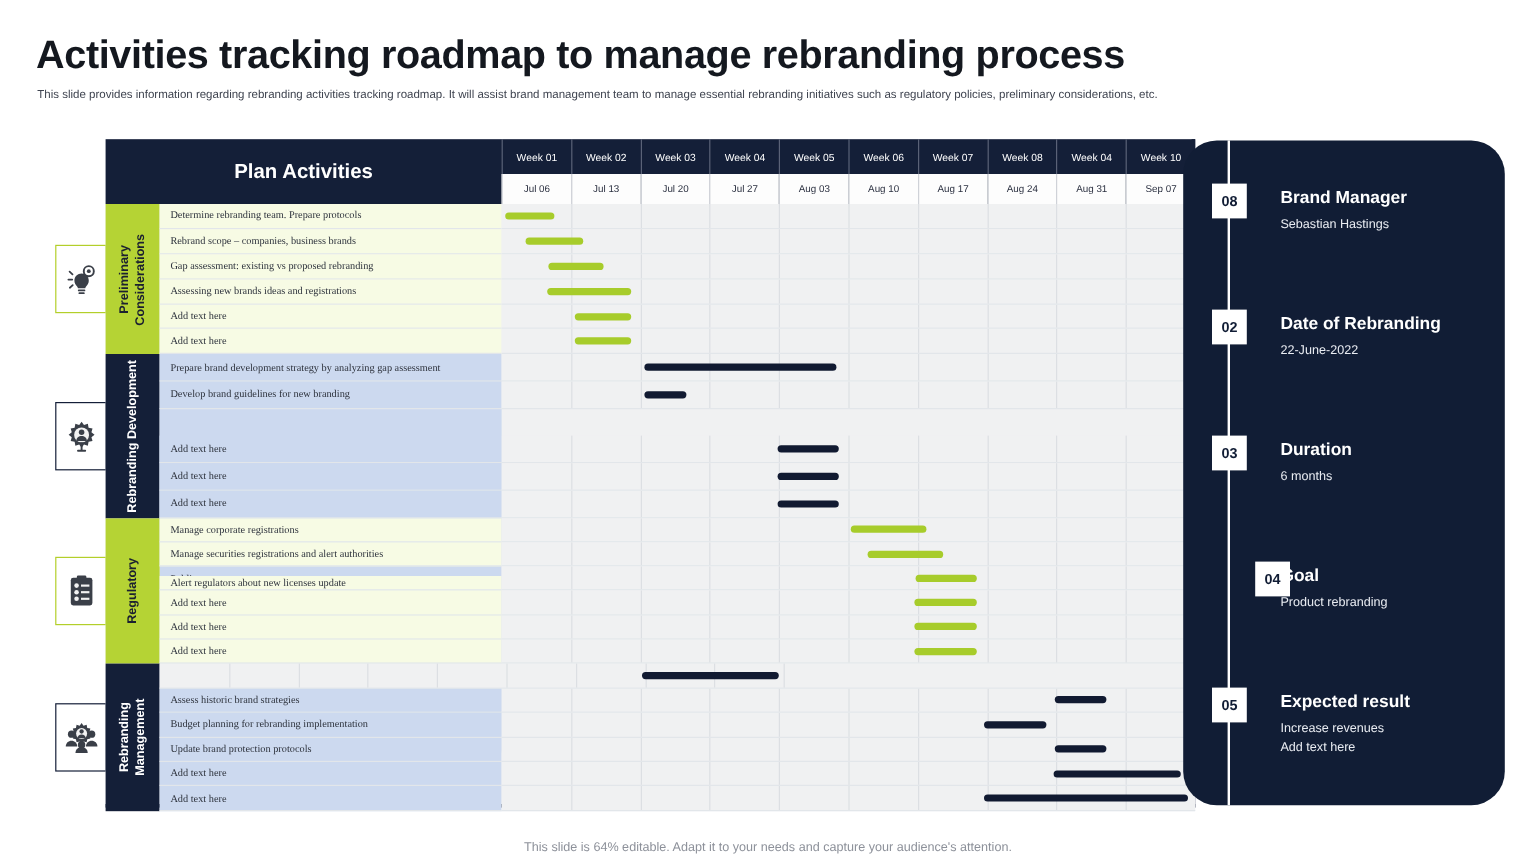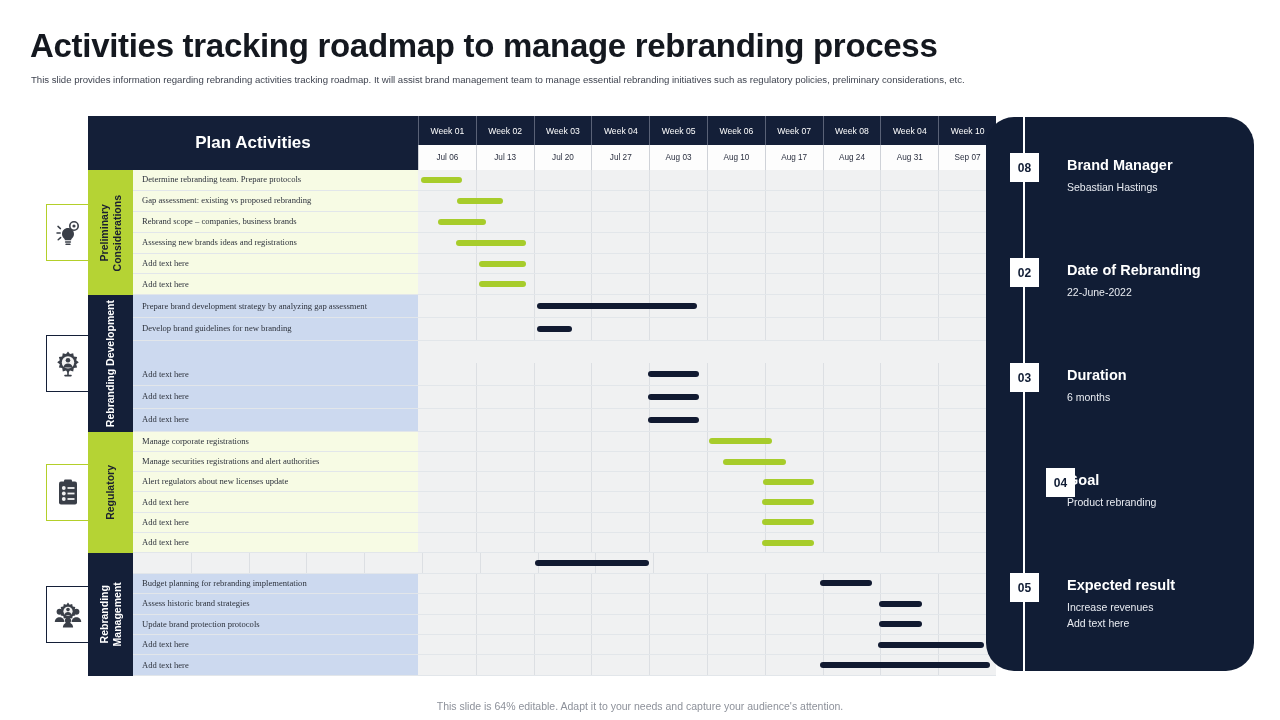--- a/index.html
+++ b/index.html
@@ -274,47 +274,47 @@
                 <div class="gridline" style="left: 231.2px;"></div>
                 <div class="gridline" style="left: 289px;"></div>
                 <div class="gridline" style="left: 346.8px;"></div>
                 <div class="gridline" style="left: 404.6px;"></div>
                 <div class="gridline" style="left: 462.4px;"></div>
                 <div class="gridline" style="left: 520.2px;"></div>
                 <div class="bar green" style="left: 3px; width: 41.396px; background: rgb(167, 204, 43);"></div>
               </div>
             </div>
             <div class="row" style="height: 20.9px;">
+              <div class="row-label">Rebrand scope – companies, business brands</div>
+              <div class="row-grid">
+                <div class="gridline" style="left: 57.8px;"></div>
+                <div class="gridline" style="left: 115.6px;"></div>
+                <div class="gridline" style="left: 173.4px;"></div>
+                <div class="gridline" style="left: 231.2px;"></div>
+                <div class="gridline" style="left: 289px;"></div>
+                <div class="gridline" style="left: 346.8px;"></div>
+                <div class="gridline" style="left: 404.6px;"></div>
+                <div class="gridline" style="left: 462.4px;"></div>
+                <div class="gridline" style="left: 520.2px;"></div>
+                <div class="bar green" style="left: 20.34px; width: 47.176px; background: rgb(167, 204, 43);"></div>
+              </div>
+            </div>
+            <div class="row" style="height: 20.9px;">
               <div class="row-label">Gap assessment: existing vs proposed rebranding</div>
               <div class="row-grid">
                 <div class="gridline" style="left: 57.8px;"></div>
                 <div class="gridline" style="left: 115.6px;"></div>
                 <div class="gridline" style="left: 173.4px;"></div>
                 <div class="gridline" style="left: 231.2px;"></div>
                 <div class="gridline" style="left: 289px;"></div>
                 <div class="gridline" style="left: 346.8px;"></div>
                 <div class="gridline" style="left: 404.6px;"></div>
                 <div class="gridline" style="left: 462.4px;"></div>
                 <div class="gridline" style="left: 520.2px;"></div>
                 <div class="bar green" style="left: 38.836px; width: 46.02px; background: rgb(167, 204, 43);"></div>
-              </div>
-            </div>
-            <div class="row" style="height: 20.9px;">
-              <div class="row-label">Rebrand scope – companies, business brands</div>
-              <div class="row-grid">
-                <div class="gridline" style="left: 57.8px;"></div>
-                <div class="gridline" style="left: 115.6px;"></div>
-                <div class="gridline" style="left: 173.4px;"></div>
-                <div class="gridline" style="left: 231.2px;"></div>
-                <div class="gridline" style="left: 289px;"></div>
-                <div class="gridline" style="left: 346.8px;"></div>
-                <div class="gridline" style="left: 404.6px;"></div>
-                <div class="gridline" style="left: 462.4px;"></div>
-                <div class="gridline" style="left: 520.2px;"></div>
-                <div class="bar green" style="left: 20.34px; width: 47.176px; background: rgb(167, 204, 43);"></div>
               </div>
             </div>
             <div class="row" style="height: 20.9px;">
               <div class="row-label">Assessing new brands ideas and registrations</div>
               <div class="row-grid">
                 <div class="gridline" style="left: 57.8px;"></div>
                 <div class="gridline" style="left: 115.6px;"></div>
                 <div class="gridline" style="left: 173.4px;"></div>
                 <div class="gridline" style="left: 231.2px;"></div>
                 <div class="gridline" style="left: 289px;"></div>
@@ -482,21 +482,21 @@
                 <div class="gridline" style="left: 173.4px;"></div>
                 <div class="gridline" style="left: 231.2px;"></div>
                 <div class="gridline" style="left: 289px;"></div>
                 <div class="gridline" style="left: 346.8px;"></div>
                 <div class="gridline" style="left: 404.6px;"></div>
                 <div class="gridline" style="left: 462.4px;"></div>
                 <div class="gridline" style="left: 520.2px;"></div>
                 <div class="bar green" style="left: 304.716px; width: 63.36px; background: rgb(167, 204, 43);"></div>
               </div>
             </div>
-            <div class="row" style="height: 20.3px;">
+            <div class="row" style="height: 20.3px; align-items: flex-end;">
               <div class="row-label">Alert regulators about new  licenses update</div>
               <div class="row-grid">
                 <div class="gridline" style="left: 57.8px;"></div>
                 <div class="gridline" style="left: 115.6px;"></div>
                 <div class="gridline" style="left: 173.4px;"></div>
                 <div class="gridline" style="left: 231.2px;"></div>
                 <div class="gridline" style="left: 289px;"></div>
                 <div class="gridline" style="left: 346.8px;"></div>
                 <div class="gridline" style="left: 404.6px;"></div>
                 <div class="gridline" style="left: 462.4px;"></div>
@@ -564,47 +564,47 @@
                 <div class="gridline" style="left: 231.2px;"></div>
                 <div class="gridline" style="left: 289px;"></div>
                 <div class="gridline" style="left: 346.8px;"></div>
                 <div class="gridline" style="left: 404.6px;"></div>
                 <div class="gridline" style="left: 462.4px;"></div>
                 <div class="gridline" style="left: 520.2px;"></div>
                 <div class="bar navy" style="left: 401.82px; width: 114.224px; background: rgb(17, 26, 49);"></div>
               </div>
             </div>
             <div class="row" style="height: 20.4px;">
+              <div class="row-label">Assess historic brand strategies</div>
+              <div class="row-grid">
+                <div class="gridline" style="left: 57.8px;"></div>
+                <div class="gridline" style="left: 115.6px;"></div>
+                <div class="gridline" style="left: 173.4px;"></div>
+                <div class="gridline" style="left: 231.2px;"></div>
+                <div class="gridline" style="left: 289px;"></div>
+                <div class="gridline" style="left: 346.8px;"></div>
+                <div class="gridline" style="left: 404.6px;"></div>
+                <div class="gridline" style="left: 462.4px;"></div>
+                <div class="gridline" style="left: 520.2px;"></div>
+                <div class="bar navy" style="left: 460.776px; width: 43.708px; background: rgb(17, 26, 49);"></div>
+              </div>
+            </div>
+            <div class="row" style="height: 20.4px;">
               <div class="row-label">Budget planning  for rebranding  implementation</div>
               <div class="row-grid">
                 <div class="gridline" style="left: 57.8px;"></div>
                 <div class="gridline" style="left: 115.6px;"></div>
                 <div class="gridline" style="left: 173.4px;"></div>
                 <div class="gridline" style="left: 231.2px;"></div>
                 <div class="gridline" style="left: 289px;"></div>
                 <div class="gridline" style="left: 346.8px;"></div>
                 <div class="gridline" style="left: 404.6px;"></div>
                 <div class="gridline" style="left: 462.4px;"></div>
                 <div class="gridline" style="left: 520.2px;"></div>
                 <div class="bar navy" style="left: 401.82px; width: 51.8px; background: rgb(17, 26, 49);"></div>
-              </div>
-            </div>
-            <div class="row" style="height: 20.4px;">
-              <div class="row-label">Assess historic brand strategies</div>
-              <div class="row-grid">
-                <div class="gridline" style="left: 57.8px;"></div>
-                <div class="gridline" style="left: 115.6px;"></div>
-                <div class="gridline" style="left: 173.4px;"></div>
-                <div class="gridline" style="left: 231.2px;"></div>
-                <div class="gridline" style="left: 289px;"></div>
-                <div class="gridline" style="left: 346.8px;"></div>
-                <div class="gridline" style="left: 404.6px;"></div>
-                <div class="gridline" style="left: 462.4px;"></div>
-                <div class="gridline" style="left: 520.2px;"></div>
-                <div class="bar navy" style="left: 460.776px; width: 43.708px; background: rgb(17, 26, 49);"></div>
               </div>
             </div>
             <div class="row" style="height: 20.4px;">
               <div class="row-label">Update brand protection protocols</div>
               <div class="row-grid">
                 <div class="gridline" style="left: 57.8px;"></div>
                 <div class="gridline" style="left: 115.6px;"></div>
                 <div class="gridline" style="left: 173.4px;"></div>
                 <div class="gridline" style="left: 231.2px;"></div>
                 <div class="gridline" style="left: 289px;"></div>

